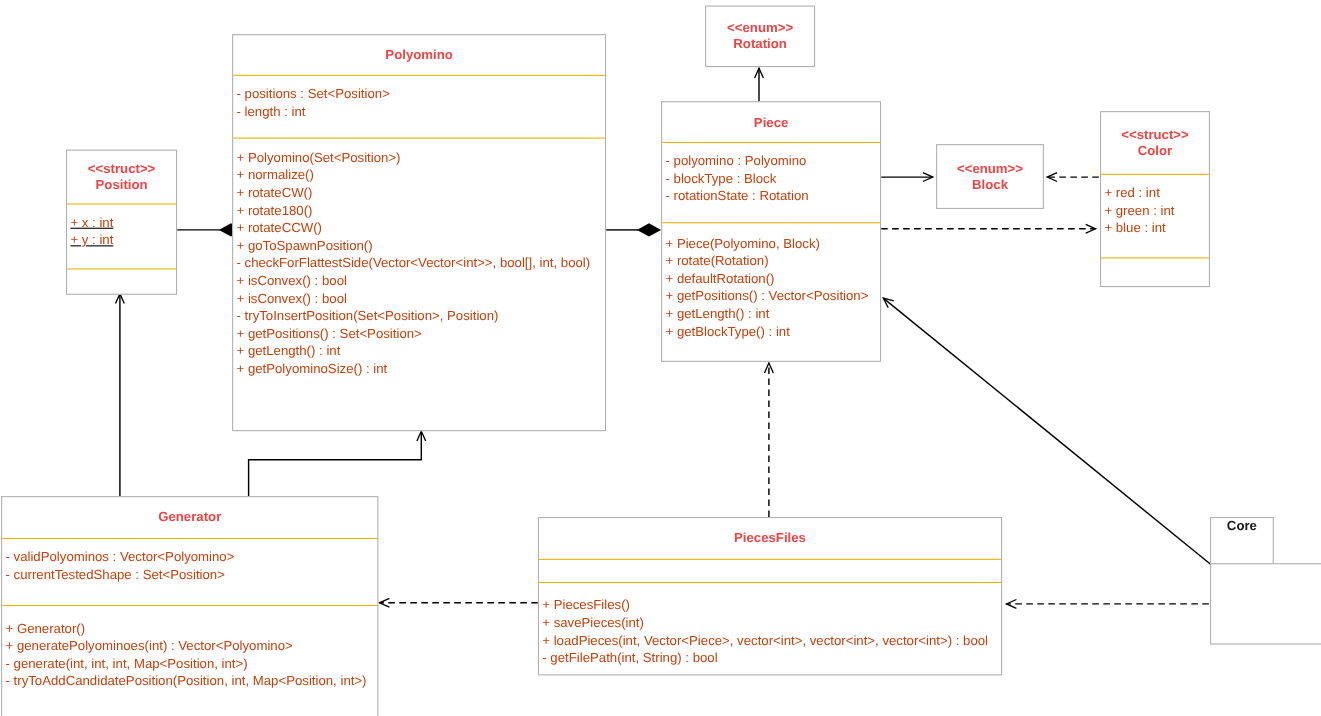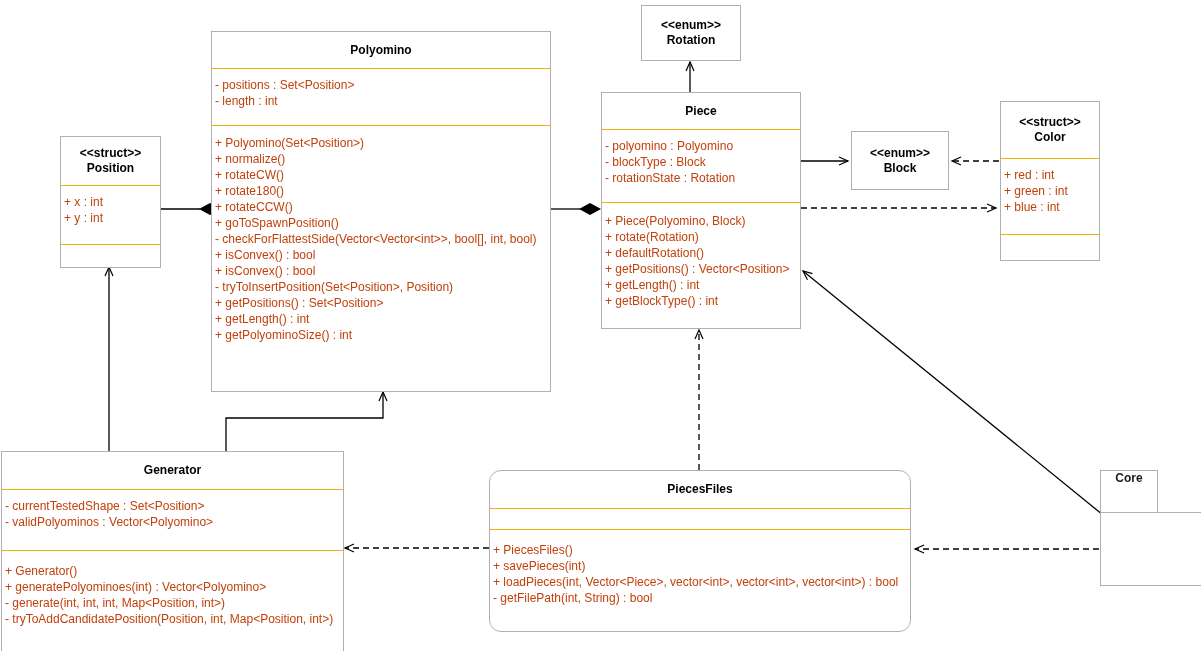--- a/index.html
+++ b/index.html
@@ -39,21 +39,21 @@
     border-bottom: none;
   }
   .c-header {
     display: flex;
     flex-direction: column;
     align-items: center;
     justify-content: center;
     text-align: center;
     font-weight: bold;
     font-size: 12px;
-    color: #000000;
+    color: #ef4444;
     line-height: 15px;
   }
   .c-body {
     padding: 8px 2px 6px 3px;
   }
   .member {
     font-size: 12px;
     color: #c2410c;
     line-height: 16px;
     white-space: nowrap;
@@ -130,21 +130,21 @@
     <g>
       <line x1="1103" y1="515" x2="803" y2="271" stroke="#000" stroke-width="1.3" marker-end="url(#openArrow)"></line>
     </g>
   </svg>
 
   <div class="uml-class" style="left:60px; top:136px; width:101px; height:132px;">
     <div class="compartment c-header" style="height:49px;">
       <div class="stereotype">&lt;&lt;struct&gt;&gt;</div>
       <div>Position</div>
     </div>
-    <div class="compartment c-body" style="height:59px;">
+    <div class="compartment c-body" style="height:59px;text-decoration:underline;">
       <div class="member">+ x : int</div>
       <div class="member">+ y : int</div>
     </div>
     <div class="compartment c-body last empty-comp" style="height:24px;"></div>
   </div>
 
   <div class="uml-class" style="left:211px; top:31px; width:340px; height:361px;">
     <div class="compartment c-header" style="height:37px;">
       <div>Polyomino</div>
     </div>
@@ -213,32 +213,32 @@
       <div class="member">+ blue : int</div>
     </div>
     <div class="compartment c-body last empty-comp" style="height:25px;"></div>
   </div>
 
   <div class="uml-class" style="left:1px; top:451px; width:343px; height:228px;">
     <div class="compartment c-header" style="height:38px;">
       <div>Generator</div>
     </div>
     <div class="compartment c-body" style="height:61px;">
+      <div class="member">- validPolyominos : Vector&lt;Polyomino&gt;</div>
       <div class="member">- currentTestedShape : Set&lt;Position&gt;</div>
-      <div class="member">- validPolyominos : Vector&lt;Polyomino&gt;</div>
     </div>
     <div class="compartment c-body last" style="height:99px; padding-top:12px;">
       <div class="member">+ Generator()</div>
       <div class="member">+ generatePolyominoes(int) : Vector&lt;Polyomino&gt;</div>
       <div class="member">- generate(int, int, int, Map&lt;Position, int&gt;)</div>
       <div class="member">- tryToAddCandidatePosition(Position, int, Map&lt;Position, int&gt;)</div>
     </div>
   </div>
 
-  <div class="uml-class" style="left:489px; top:470px; width:422px; height:162px;border-radius:12px;">
+  <div class="uml-class" style="left:489px; top:470px; width:422px; height:144px;">
     <div class="compartment c-header" style="height:38px;">
       <div>PiecesFiles</div>
     </div>
     <div class="compartment c-body empty-comp" style="height:21px;"></div>
     <div class="compartment c-body last" style="height:101px; padding-top:12px;">
       <div class="member">+ PiecesFiles()</div>
       <div class="member">+ savePieces(int)</div>
       <div class="member">+ loadPieces(int, Vector&lt;Piece&gt;, vector&lt;int&gt;, vector&lt;int&gt;, vector&lt;int&gt;) : bool</div>
       <div class="member">- getFilePath(int, String) : bool</div>
     </div>

